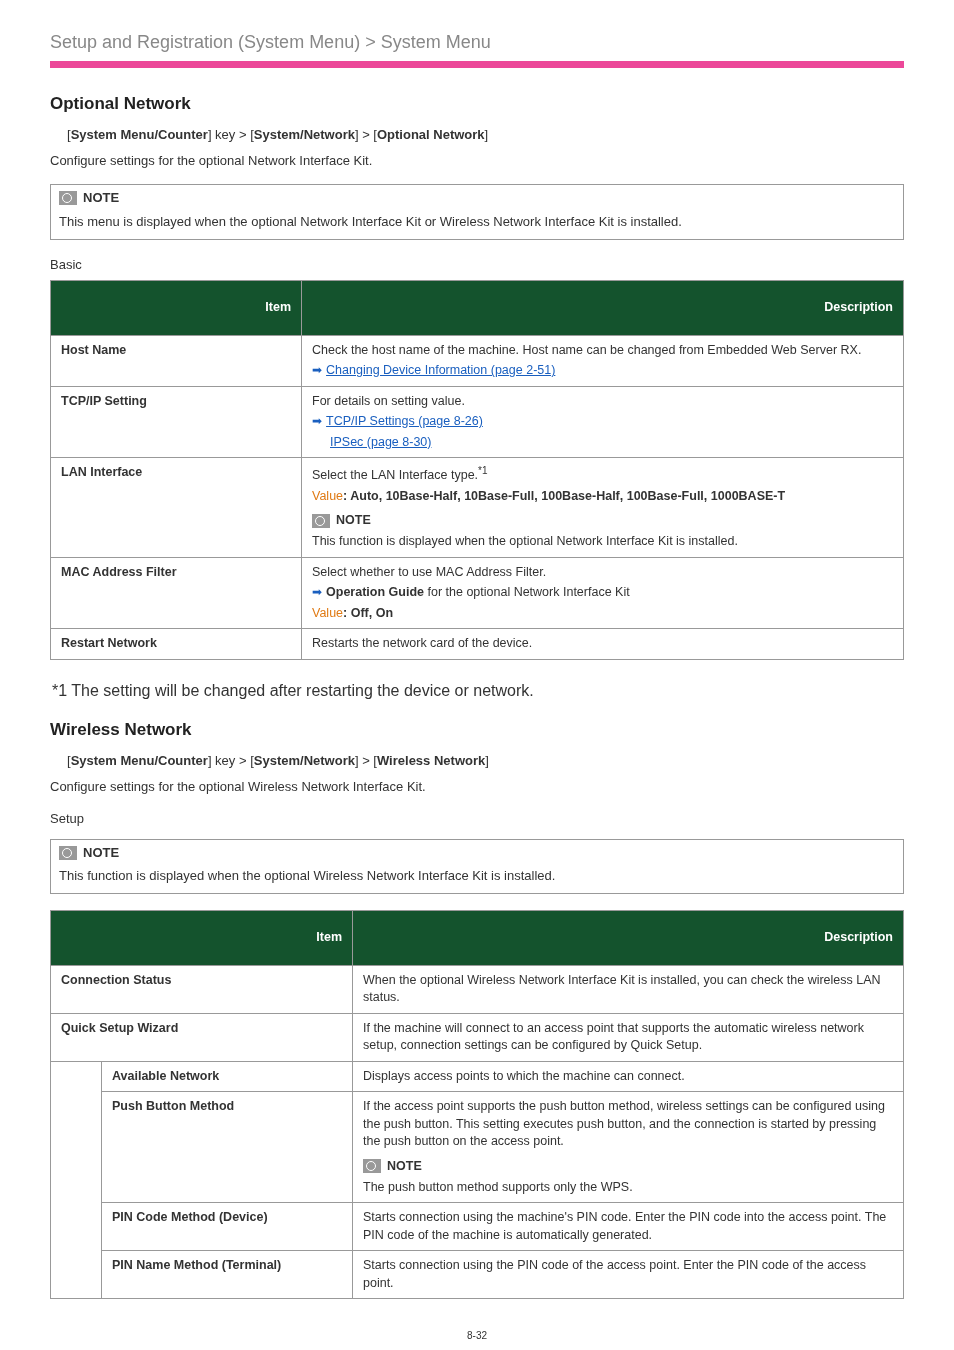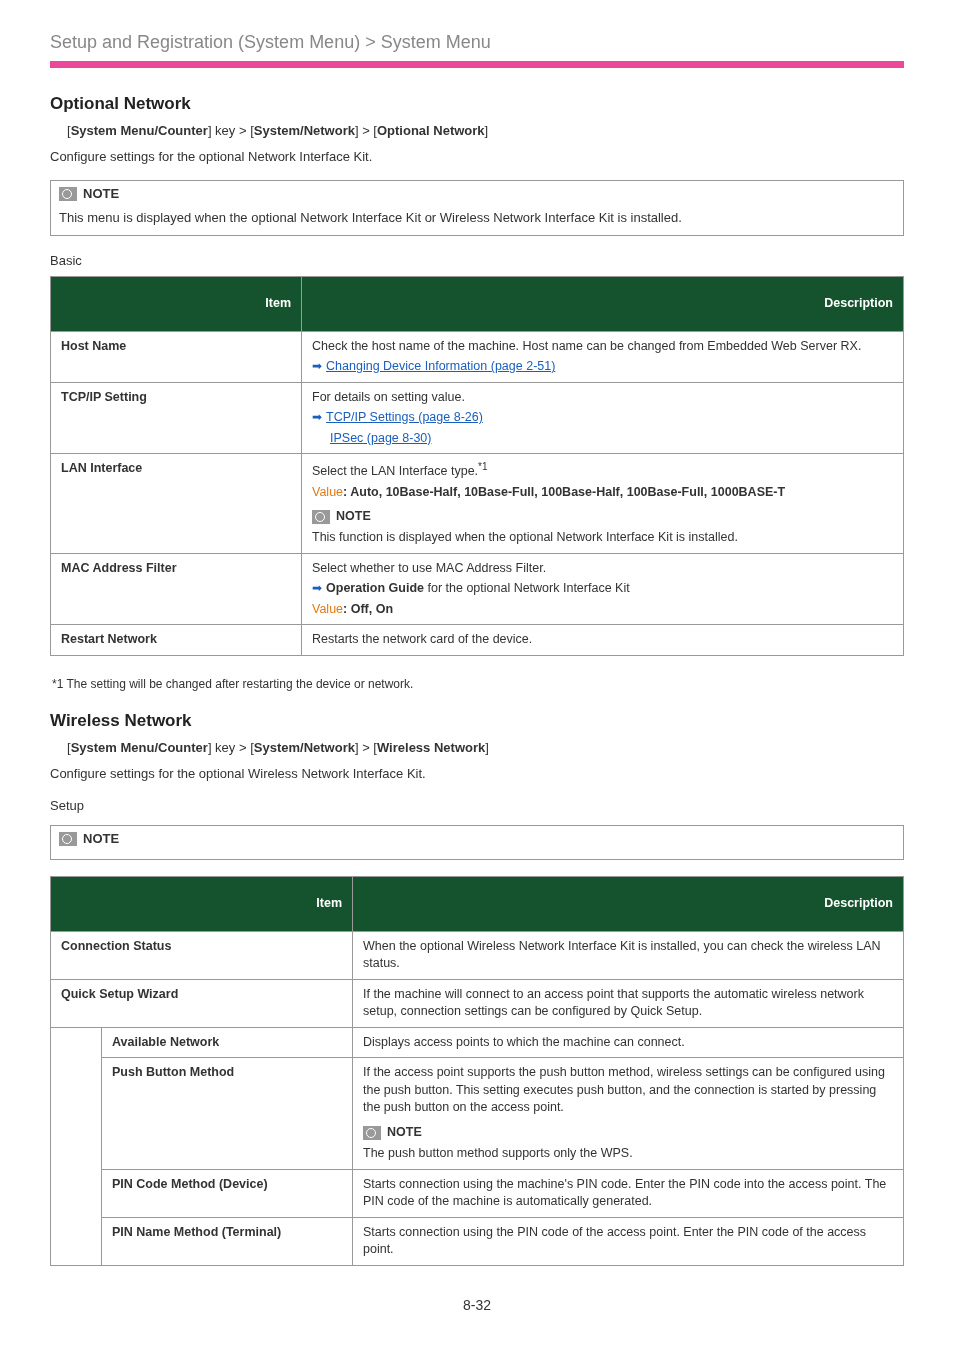--- a/index.html
+++ b/index.html
@@ -19,21 +19,21 @@
       padding-bottom: 6px;
       margin-bottom: 24px;
     }
     h2.section {
       font-size: 17px;
       font-weight: bold;
       color: #222;
       margin: 16px 0 6px 0;
     }
     .bold { font-weight: bold; }
-    .breadcrumb-line { margin: 2px 0 8px 0; font-size: 13px; padding-left: 17px;}
+    .breadcrumb-line { margin: 10px 0 8px 0; font-size: 13px; padding-left: 17px;}
     .desc { margin: 4px 0 14px 0; }
     .note-box {
       border: 1px solid #999;
       padding: 4px 8px 8px 8px;
       margin: 10px 0 16px 0;
     }
     .note-flag {
       display: inline-flex;
       align-items: center;
       font-weight: bold;
@@ -93,23 +93,23 @@
       margin-right: 4px;
       font-size: 12px;
     }
     .value { color: #e07a14; font-weight: normal; }
     .inline-note {
       display: inline-flex;
       align-items: center;
       font-weight: bold;
       margin: 4px 0 2px 0;
     }
-    .footnote { font-size: 12px; margin: 20px 0 14px 2px; }
+    .footnote { font-size: 16px; margin: 20px 0 14px 2px; }
     .sup { vertical-align: super; font-size: 10px; }
-    .page-num { text-align: center; margin-top: 30px; font-size: 14px;}
+    .page-num { text-align: center; margin-top: 30px; font-size: 10px;}
     .cell-content > div { margin-bottom: 3px;}
     .cell-content > div:last-child { margin-bottom: 0;}
   </style>
 </head>
 <body>
 
 <div class="header-line">Setup and Registration (System Menu) &gt; System Menu</div>
 
 <h2 class="section">Optional Network</h2>
 
@@ -189,20 +189,21 @@
 
 <div class="desc">Configure settings for the optional Wireless Network Interface Kit.</div>
 
 <div class="subhead">Setup</div>
 
 <div class="note-box">
   <div class="note-flag">
     <span class="note-icon"></span>
     <span>NOTE</span>
   </div>
+  <div class="note-text">This function is displayed when the optional Wireless Network Interface Kit is installed.</div>
 </div>
 
 <table class="data">
   <thead>
     <tr>
       <th colspan="2" style="width:260px;">Item</th>
       <th>Description</th>
     </tr>
   </thead>
   <tbody>

